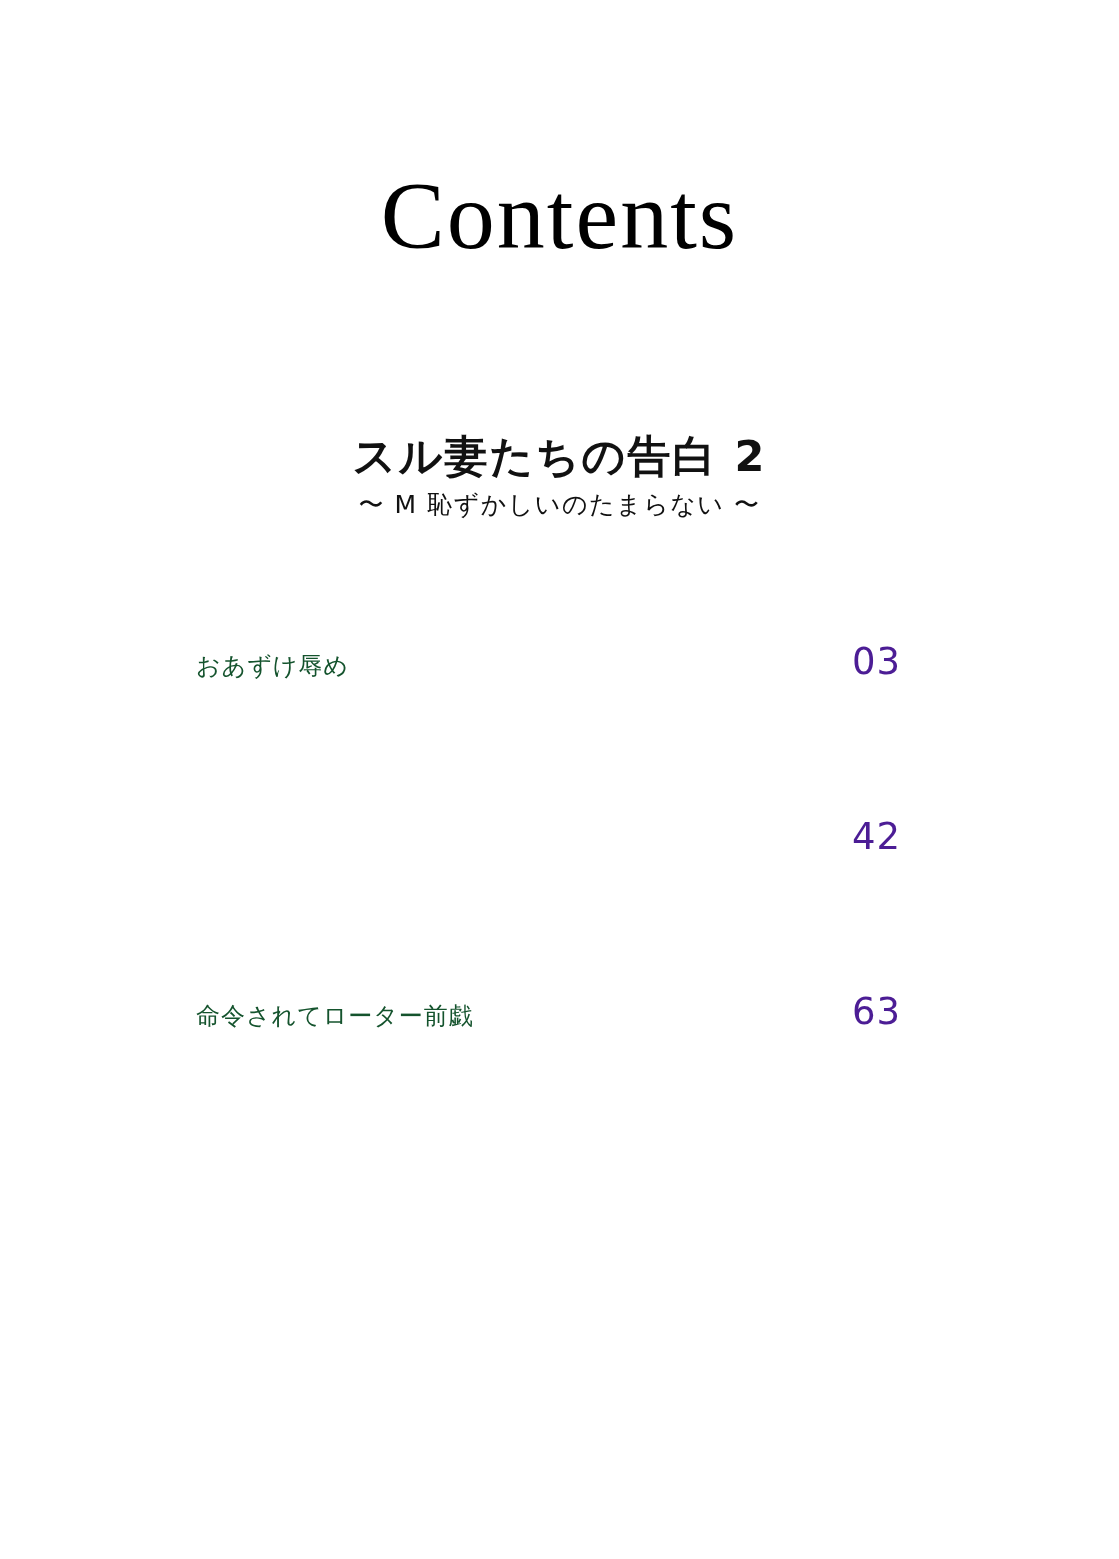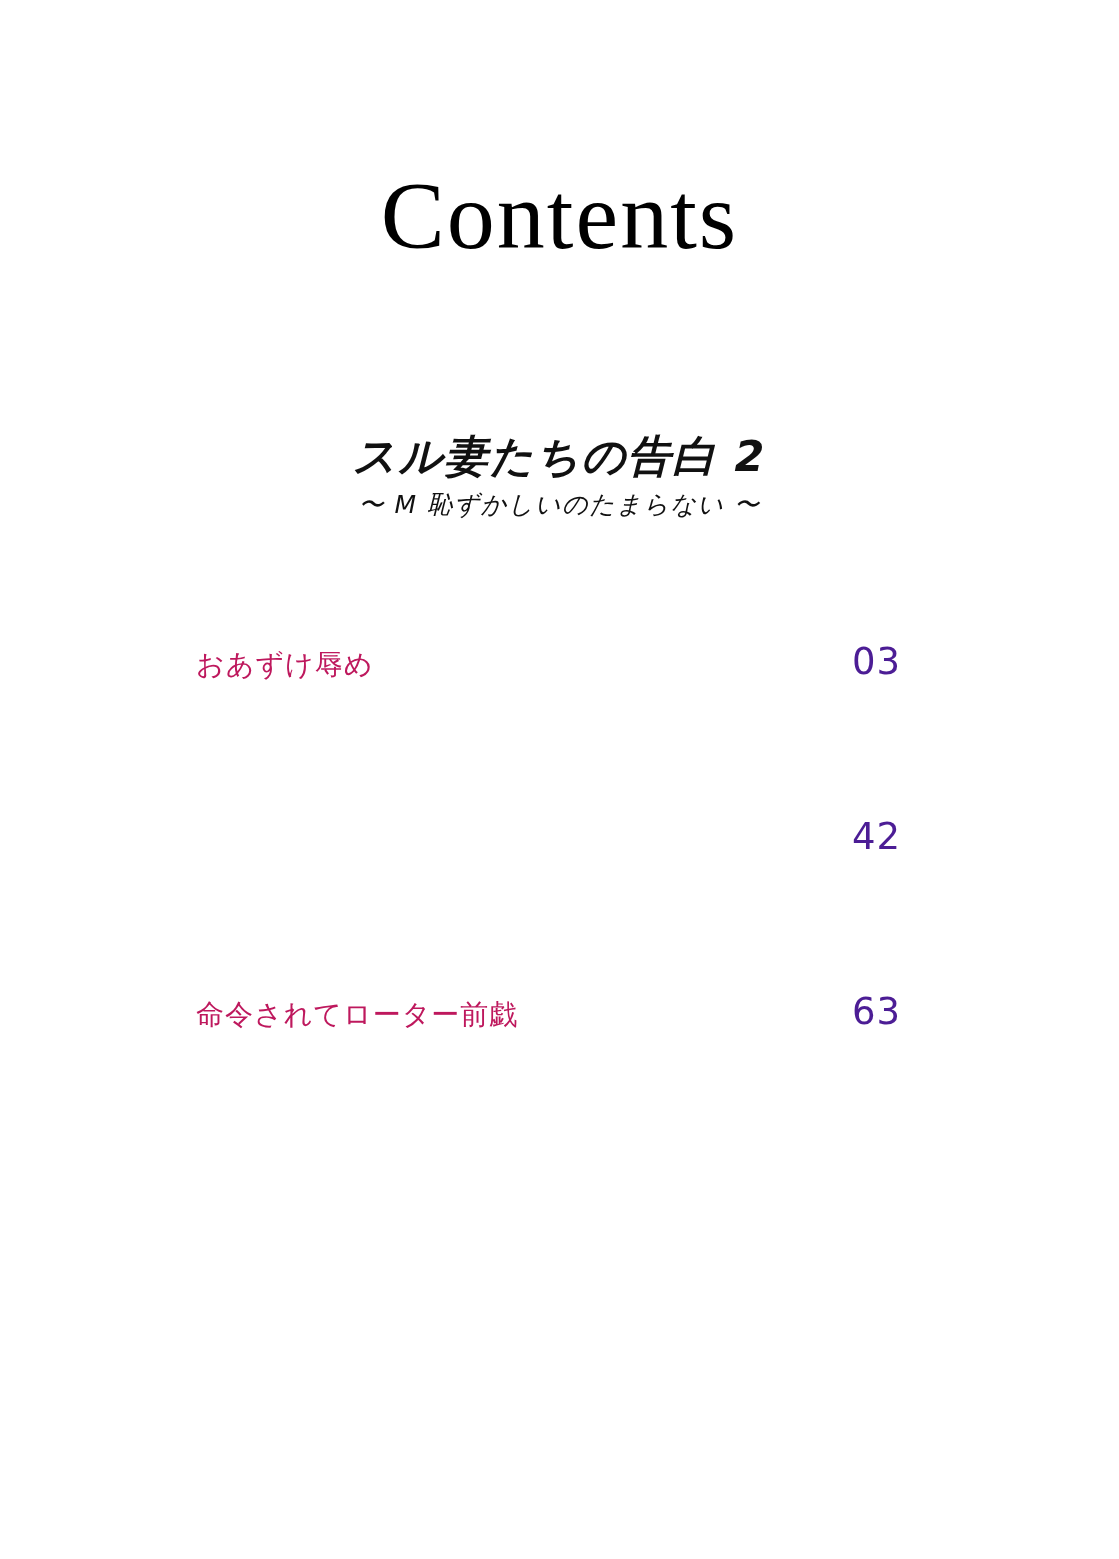--- a/index.html
+++ b/index.html
@@ -33,21 +33,20 @@
     letter-spacing: 2px;
     color: #000000;
     font-weight: 400;
   }
   .book-title-block {
     position: absolute;
     top: 430px;
     left: 0;
     width: 1119px;
     text-align: center;
-    font-style: italic;
   }
   .book-title {
     font-family: "DejaVu Sans", sans-serif;
     font-size: 43px;
     font-weight: 700;
     letter-spacing: 2px;
     color: #111111;
     line-height: 1.25;
   }
   .book-subtitle {
@@ -65,24 +64,24 @@
     width: 730px;
   }
   .toc-entry {
     display: flex;
     align-items: baseline;
     width: 100%;
     height: 175px;
   }
   .toc-title {
     font-family: "DejaVu Sans", sans-serif;
-    font-size: 28px;
+    font-size: 24px;
     font-weight: 400;
     letter-spacing: 1px;
-    color: #be185d;
+    color: #14532d;
     white-space: nowrap;
   }
   .toc-leader {
     flex: 1 1 auto;
     margin: 0 6px 0 26px;
     position: relative;
     height: 1px;
     align-self: center;
     overflow: hidden;
   }

